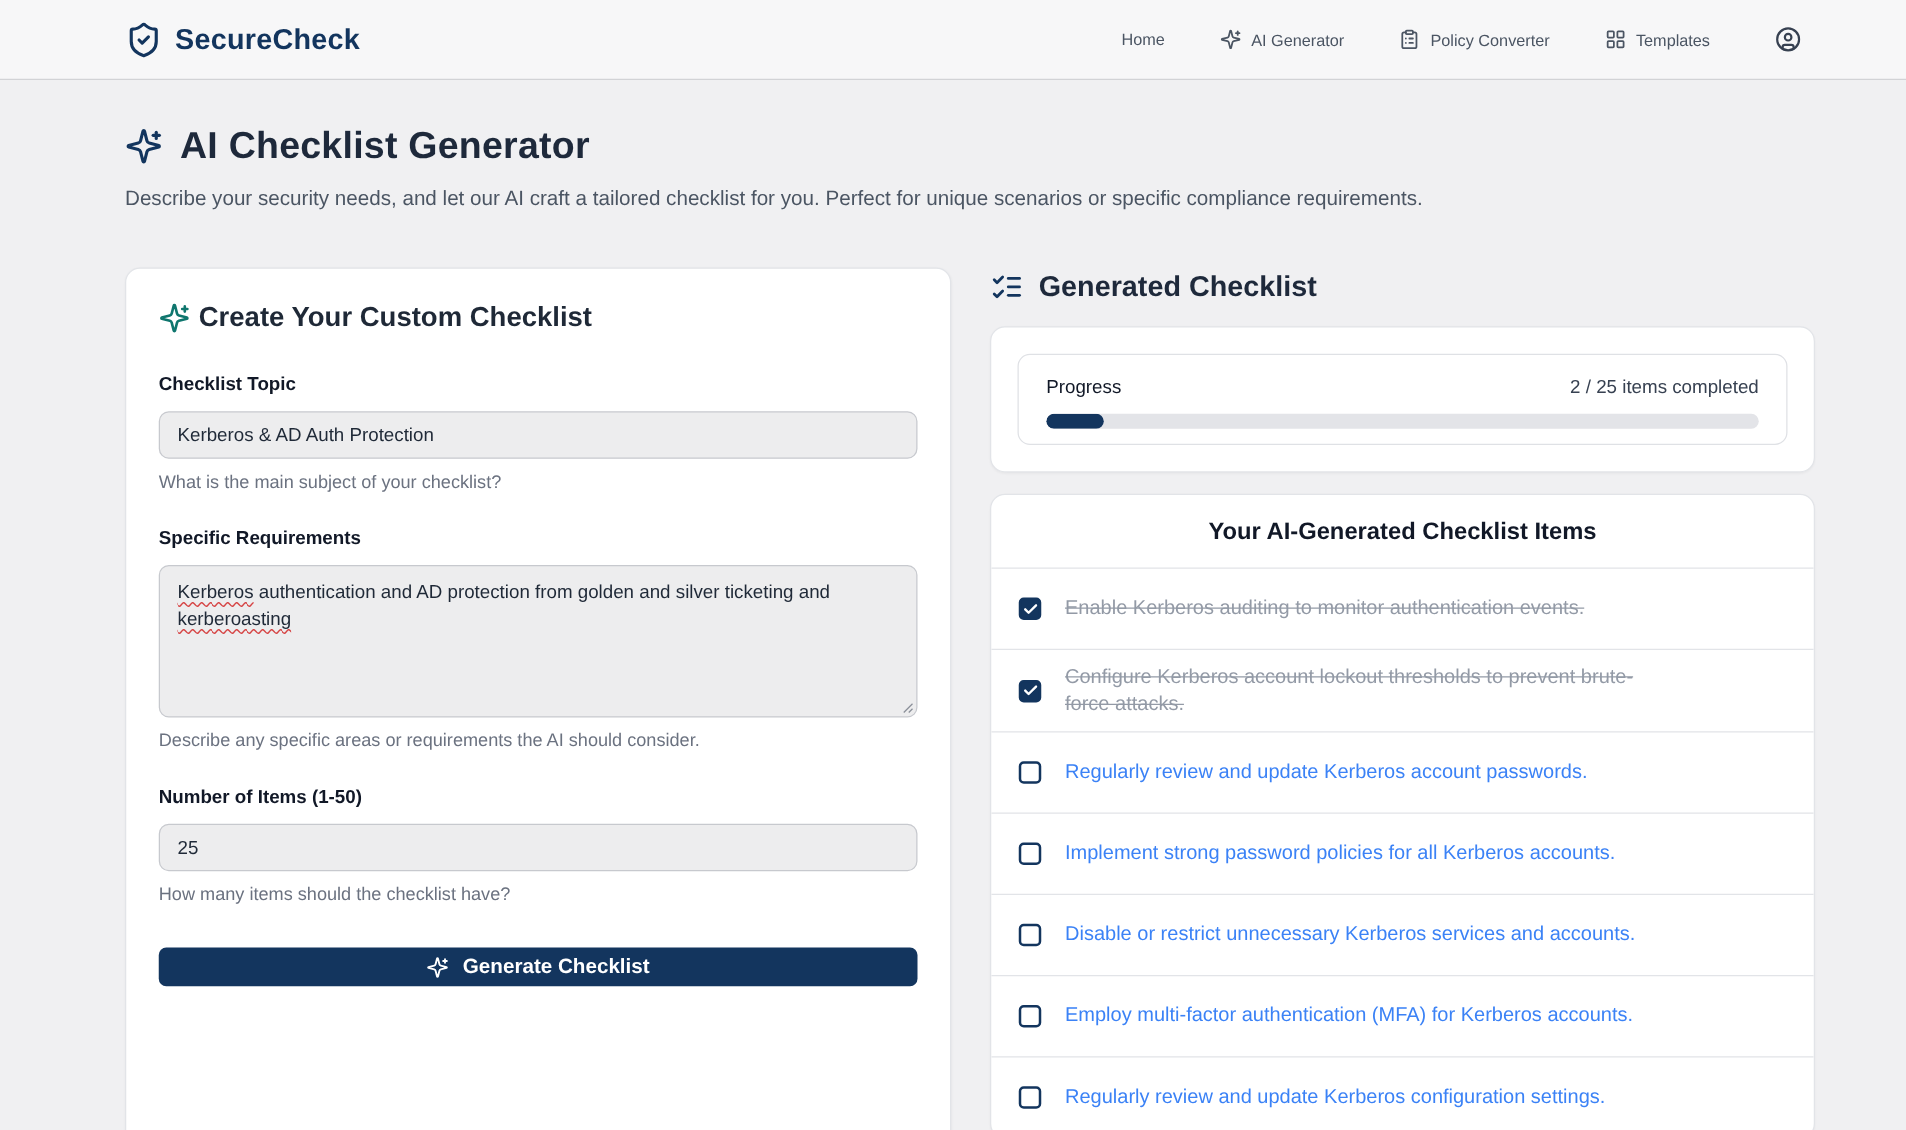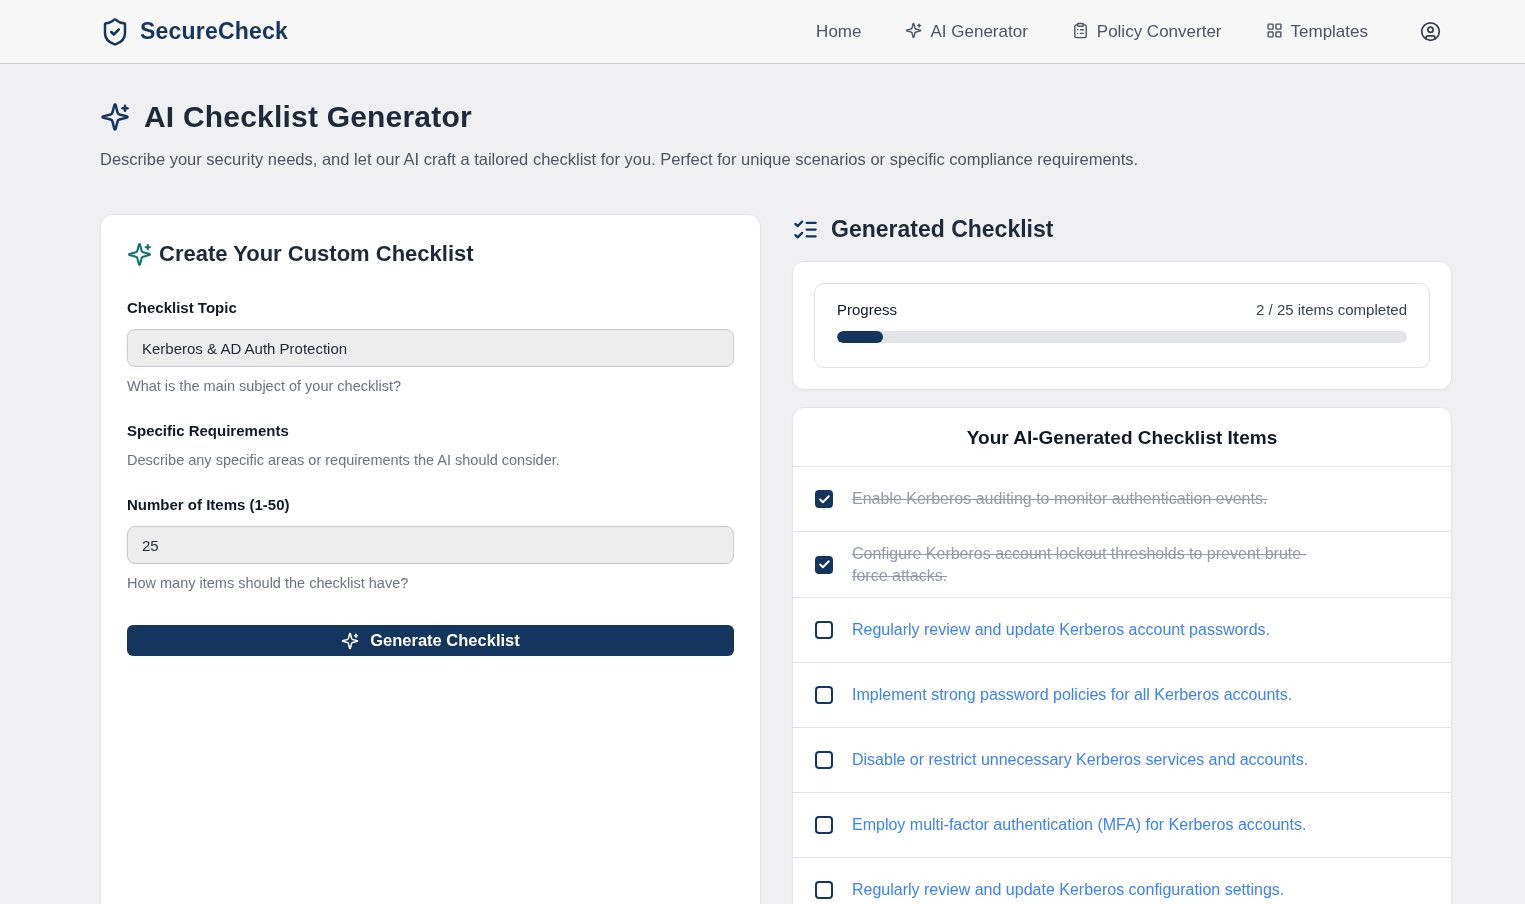--- a/index.html
+++ b/index.html
@@ -14,21 +14,21 @@
   
   .topbar {
     height:64px; background:#f7f7f8; border-bottom:1px solid #d2d3d6;
     display:flex; align-items:center; justify-content:space-between;
     padding:0 84px 0 100px;
   }
   .brand { display:flex; align-items:center; gap:10px; cursor:pointer; }
   .brand .shield { color:#13355e; }
   .brand-name { font-size:23px; font-weight:700; color:#13355e; letter-spacing:.2px; }
   .nav { display:flex; align-items:center; gap:44px; }
-  .nav-item { display:flex; align-items:flex-start; gap:8px; color:#4b5563; font-size:17px; cursor:pointer; }
+  .nav-item { display:flex; align-items:flex-end; gap:8px; color:#4b5563; font-size:13px; cursor:pointer; }
   .nav-item svg { color:#4b5563; }
   .account { margin-left:8px; color:#374151; cursor:pointer; }
 
   
   .content { padding:36px 73px 0 100px; }
   .page-title-row { display:flex; align-items:center; gap:14px; }
   .page-title-row .spark { color:#13355e; }
   .page-title { font-size:30px; font-weight:700; color:#1e293b; letter-spacing:.2px; }
   .page-subtitle { margin-top:16px; font-size:16.5px; color:#4b5563; }
 
@@ -67,21 +67,21 @@
     justify-content:center; gap:11px; cursor:pointer;
   }
 
   
   .right-col { width:660px; }
   .gen-heading-row { display:flex; align-items:flex-end; gap:12px; margin-top:2px; }
   .gen-heading-row .listchecks { color:#13355e; }
   .gen-heading { font-size:23px; font-weight:700; color:#1e293b; }
 
   .progress-card { margin-top:18px; padding:21px; }
-  .progress-inner { border:1px solid #dfe1e5; border-radius:10px; padding:17px 22px 24px; }
+  .progress-inner { border:1px solid #dfe1e5; border-radius:10px; padding:17px 22px 12px; }
   .progress-row { display:flex; align-items:center; justify-content:space-between; }
   .progress-label { font-size:15px; font-weight:500; color:#111827; }
   .progress-status { font-size:15px; color:#374151; }
   .progress-track { margin-top:13px; height:12px; background:#e3e4e8; border-radius:999px; overflow:hidden; }
   .progress-fill { height:100%; width:0; background:#13355e; border-radius:999px; }
 
   .items-card { margin-top:17px; overflow:hidden; }
   .items-header { padding:19px 22px 17px; font-size:19px; font-weight:700; color:#111827;text-align:center; }
   .item-row {
     display:flex; align-items:center; gap:19px;
@@ -186,20 +186,29 @@
       </div>
 
       <div class="field">
         <label class="field-label">Checklist Topic</label>
         <input class="text-input" type="text" value="Kerberos &amp; AD Auth Protection" style="">
         <div class="field-help">What is the main subject of your checklist?</div>
       </div>
 
       <div class="field">
         <label class="field-label">Specific Requirements</label>
+        <div class="textarea-box">
+          <span class="wavy">Kerberos</span><span> authentication and AD protection from golden and silver ticketing and </span><span class="wavy">kerberoasting</span>
+          <span class="resize-handle">
+            <svg width="10" height="10" viewBox="0 0 10 10" fill="none" stroke="currentColor" stroke-width="1">
+                <path d="M9 2 2 9"></path>
+                <path d="M9 6 6 9"></path>
+              </svg>
+          </span>
+        </div>
         <div class="field-help">Describe any specific areas or requirements the AI should consider.</div>
       </div>
 
       <div class="field">
         <label class="field-label">Number of Items (1-50)</label>
         <input class="text-input" type="text" value="25" style="">
         <div class="field-help">How many items should the checklist have?</div>
       </div>
 
       <button class="generate-btn">

